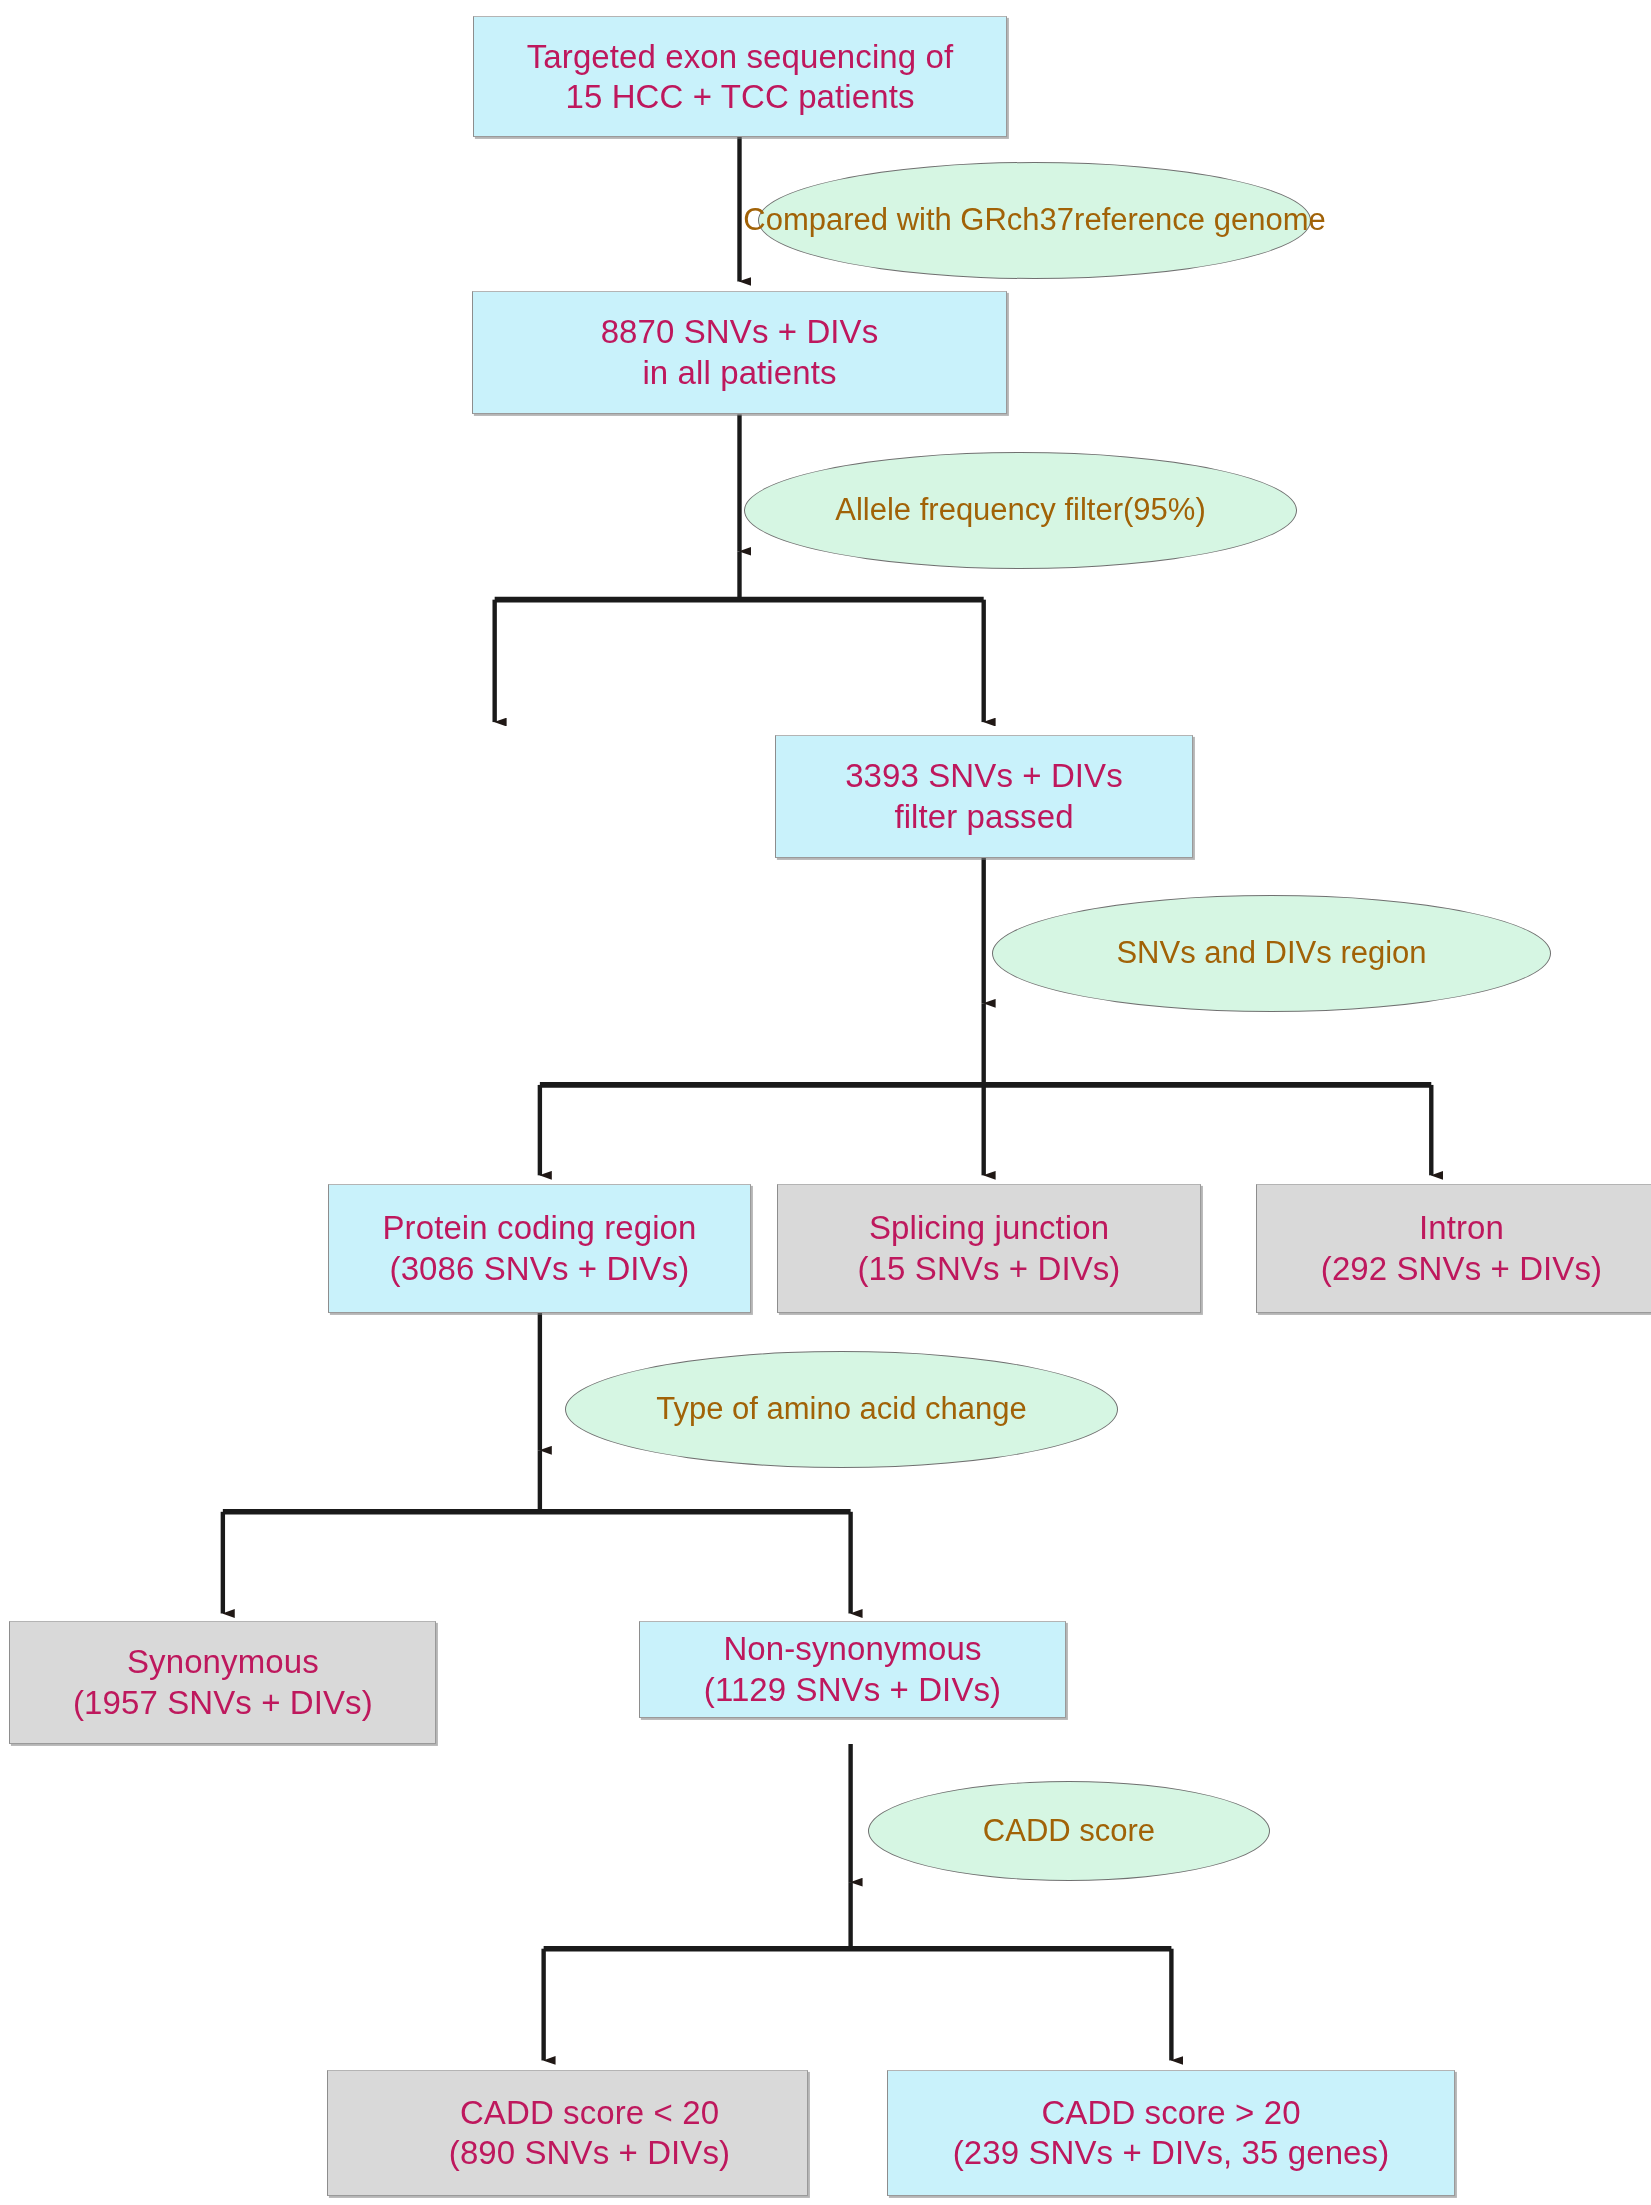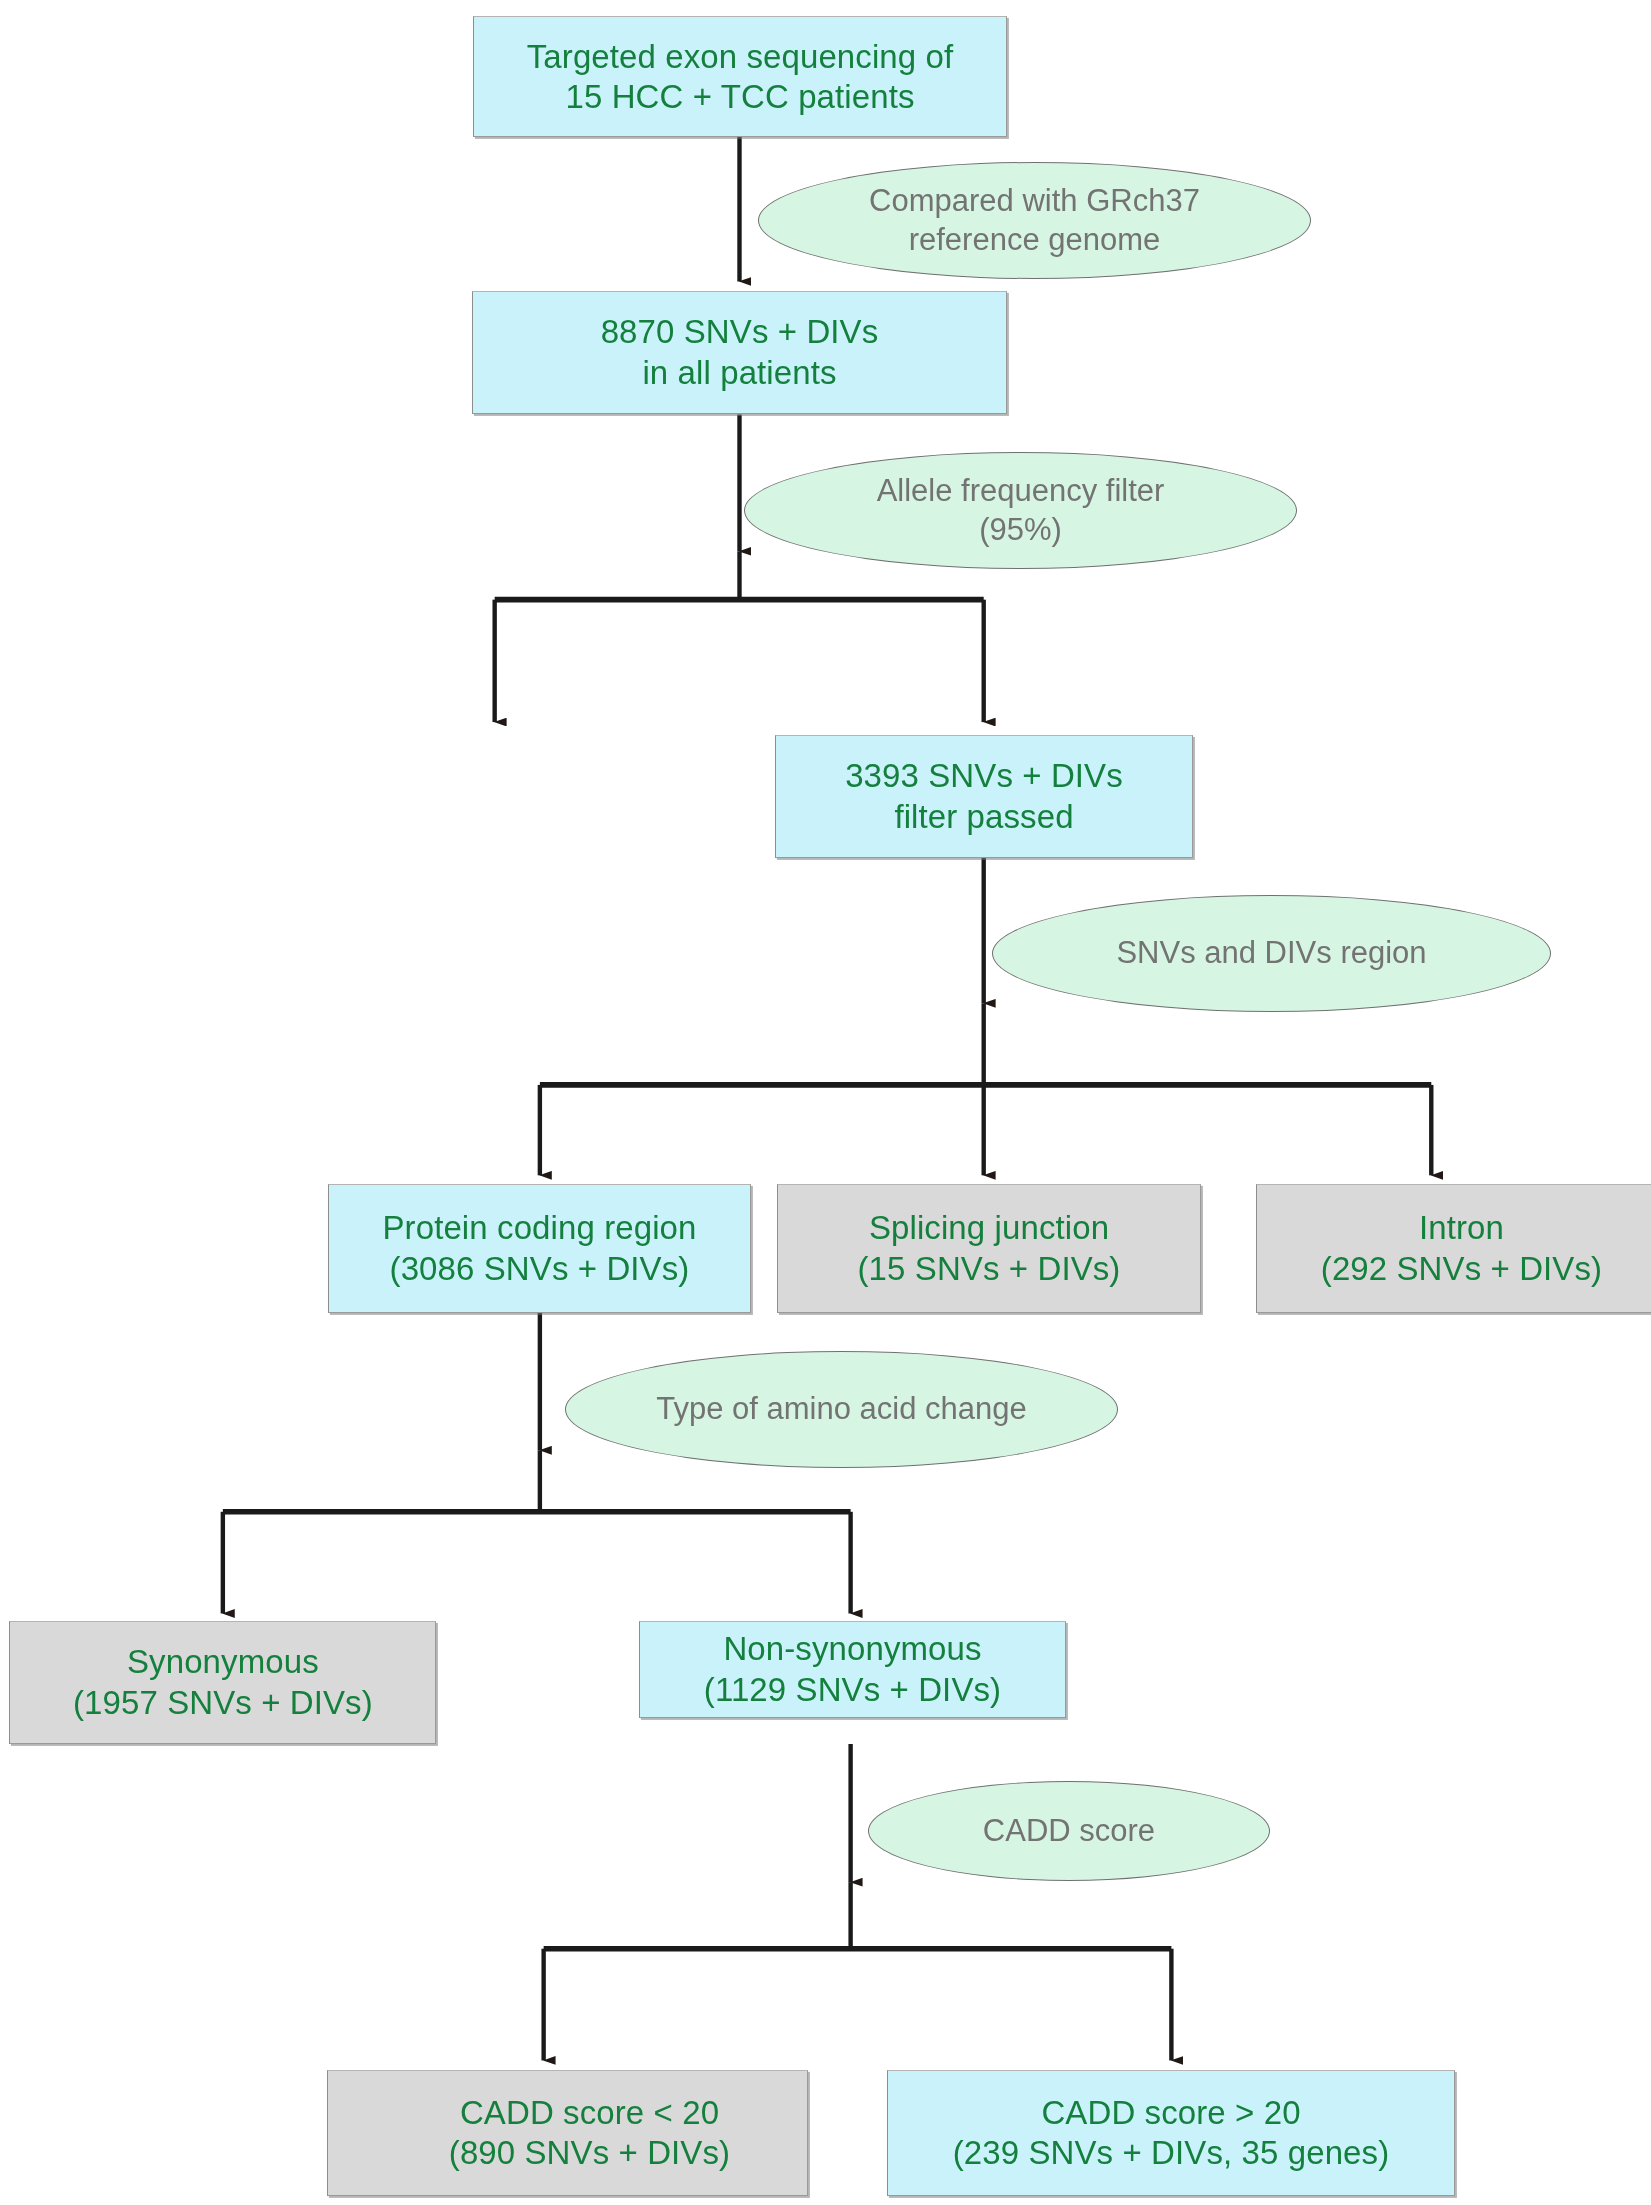--- a/index.html
+++ b/index.html
@@ -32,40 +32,40 @@
     flex-direction: column;
     align-items: center;
     justify-content: center;
     text-align: center;
     border: 1.9px solid #9a9a9a;
     border-top-color: #b4b4b4;
     border-left-color: #8d8d8d;
     box-shadow: 1.9px 1.9px 0 rgba(120,120,120,0.55);
     font-size: 33px;
     line-height: 1.22;
-    color: #15803d;
+    color: #be185d;
     letter-spacing: 0.1px;
   }
   .node-box.blue  { background: #c9f2fb; }
   .node-box.gray  { background: #d9d9d9; }
   .node-line { display: block; white-space: nowrap; }
   .ellipse-node {
     position: absolute;
     box-sizing: border-box;
     display: flex;
-    flex-direction: column;
+    flex-direction: row;
     align-items: center;
     justify-content: center;
     text-align: center;
     background: #d6f6e3;
     border: 1.3px solid #707070;
     border-radius: 50%;
     font-size: 31px;
     line-height: 1.24;
-    color: #737373;
+    color: #a16207;
   }
 </style>
 </head>
 <body>
 
 <div id="flow-root">
 
   <svg class="flow-canvas" viewBox="0 0 2630 3512">
     <defs>
       <marker id="arrowhead" markerWidth="14" markerHeight="20" refX="7" refY="19" orient="auto" markerUnits="userSpaceOnUse">

